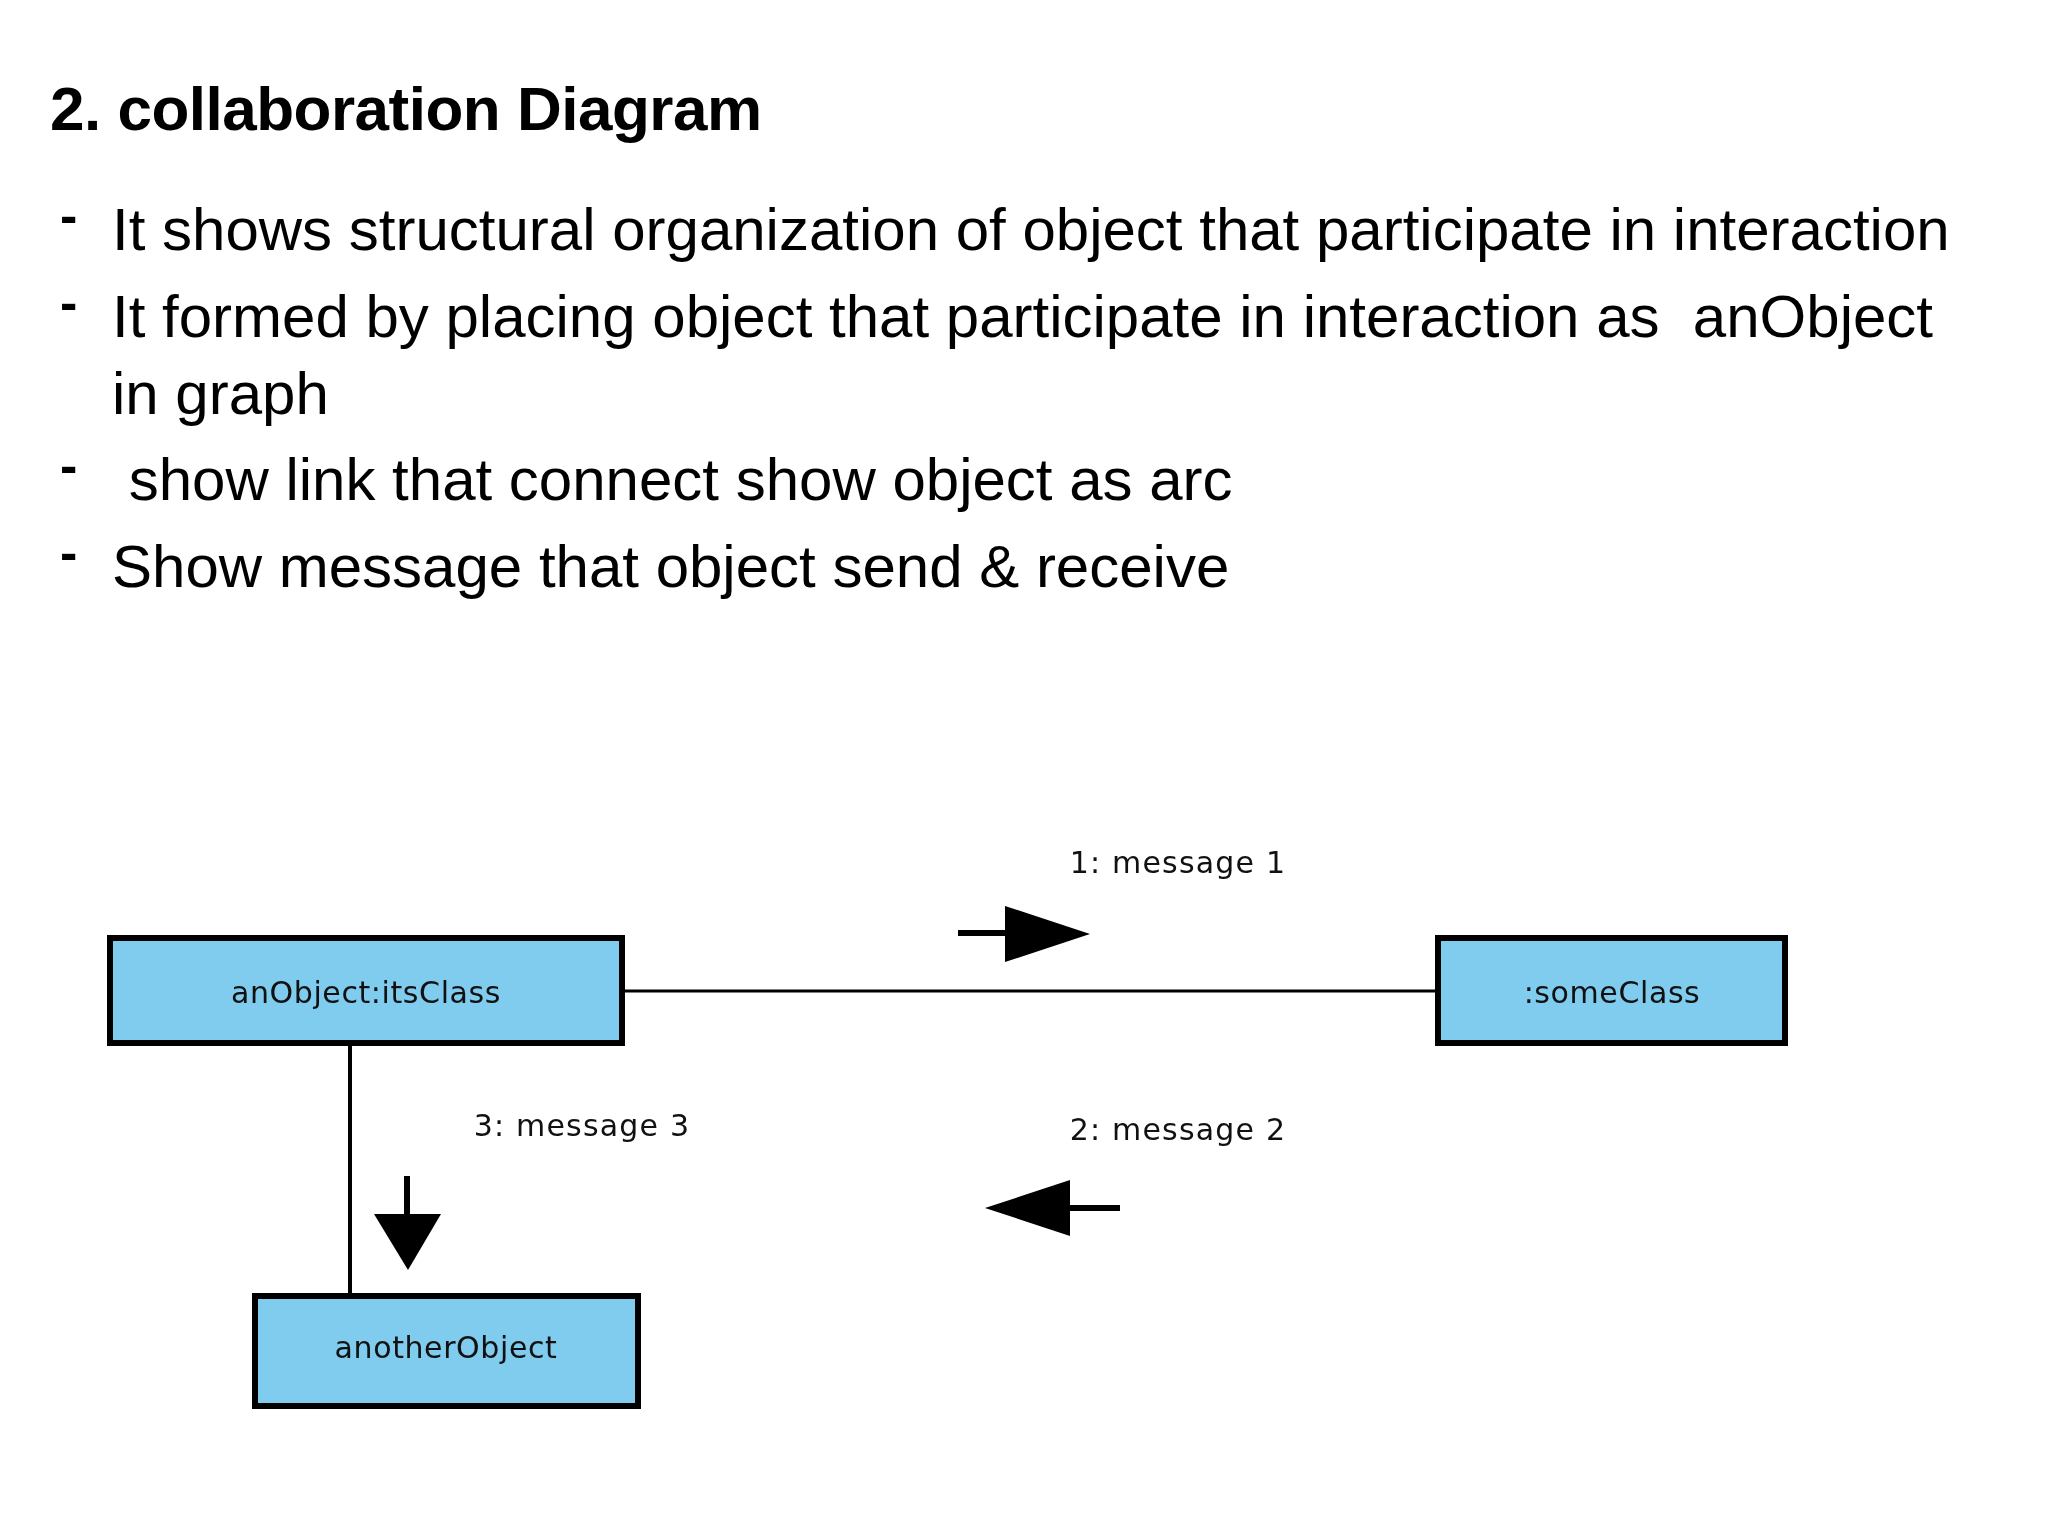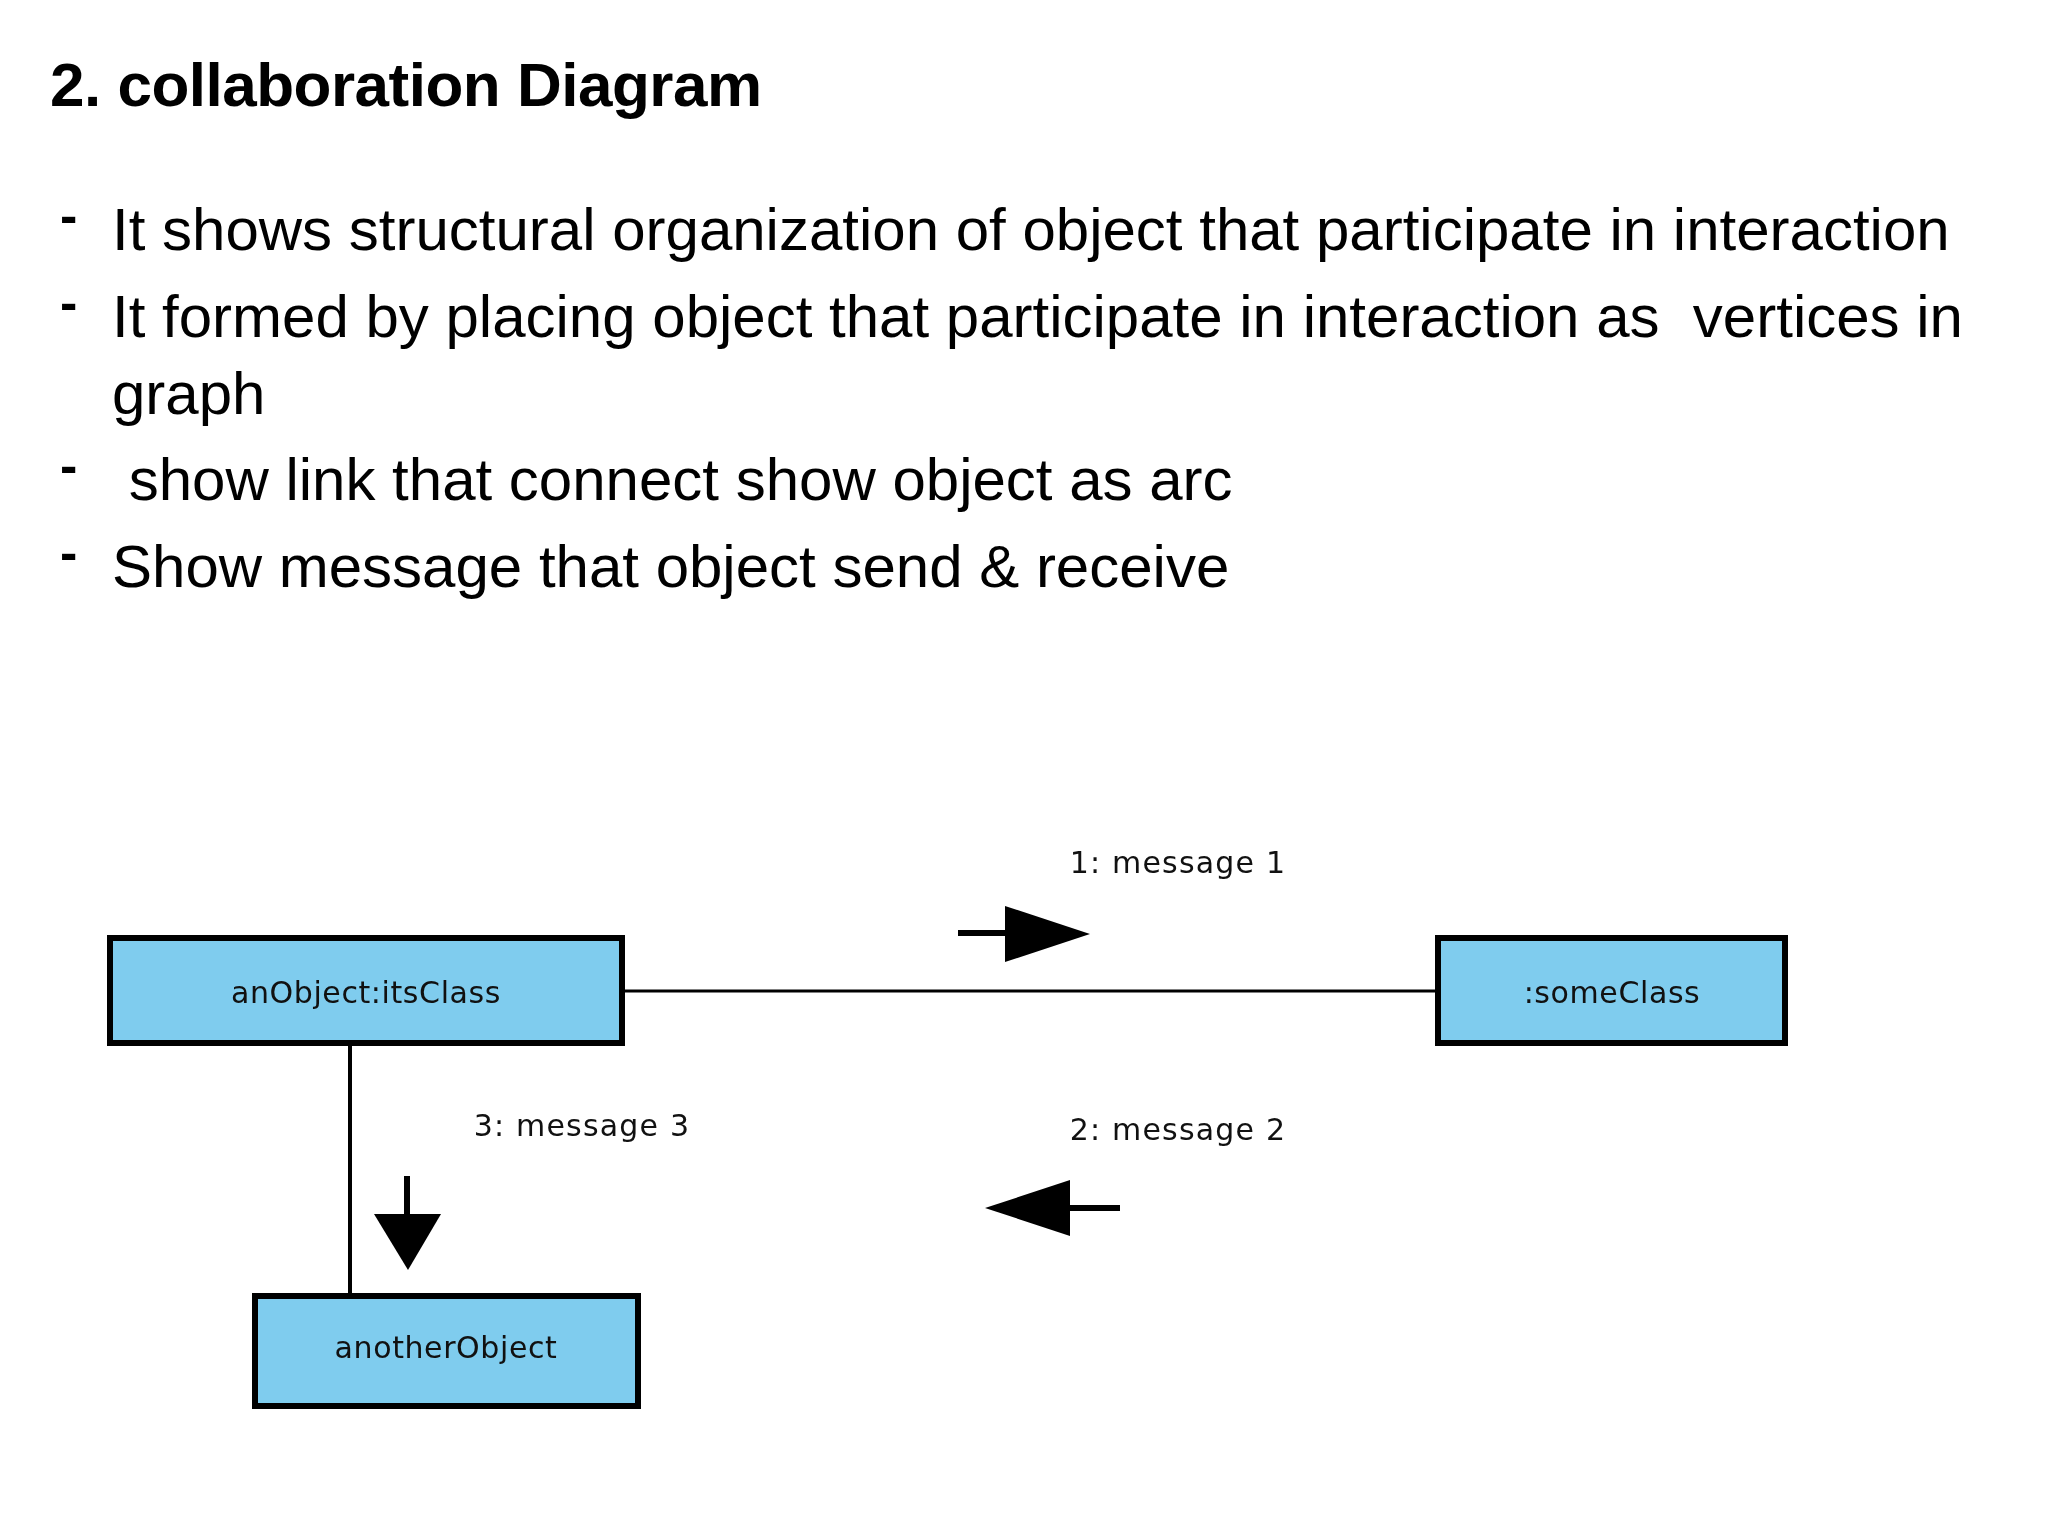--- a/index.html
+++ b/index.html
@@ -19,21 +19,21 @@
   .slide {
     position: absolute;
     inset: 0;
     background: #ffffff;
   }
 
   
   .slide-title {
     position: absolute;
     left: 50px;
-    top: 52px;
+    top: 76px;
     font-size: 62px;
     font-weight: bold;
     letter-spacing: -0.5px;
     line-height: 1.05;
     white-space: pre;
   }
 
   
   .bullets {
     position: absolute;
@@ -96,21 +96,21 @@
 
   <div class="bullets">
 
     <div class="bullet-row">
       <div class="bullet-marker">-</div>
       <div class="bullet-text">It shows structural organization of object that participate in interaction</div>
     </div>
 
     <div class="bullet-row">
       <div class="bullet-marker">-</div>
-      <div class="bullet-text">It formed by placing object that participate in interaction as  vertices in graph</div>
+      <div class="bullet-text">It formed by placing object that participate in interaction as  anObject in graph</div>
     </div>
 
     <div class="bullet-row">
       <div class="bullet-marker">-</div>
       <div class="bullet-text"> show link that connect show object as arc</div>
     </div>
 
     <div class="bullet-row">
       <div class="bullet-marker">-</div>
       <div class="bullet-text">Show message that object send &amp; receive</div>

